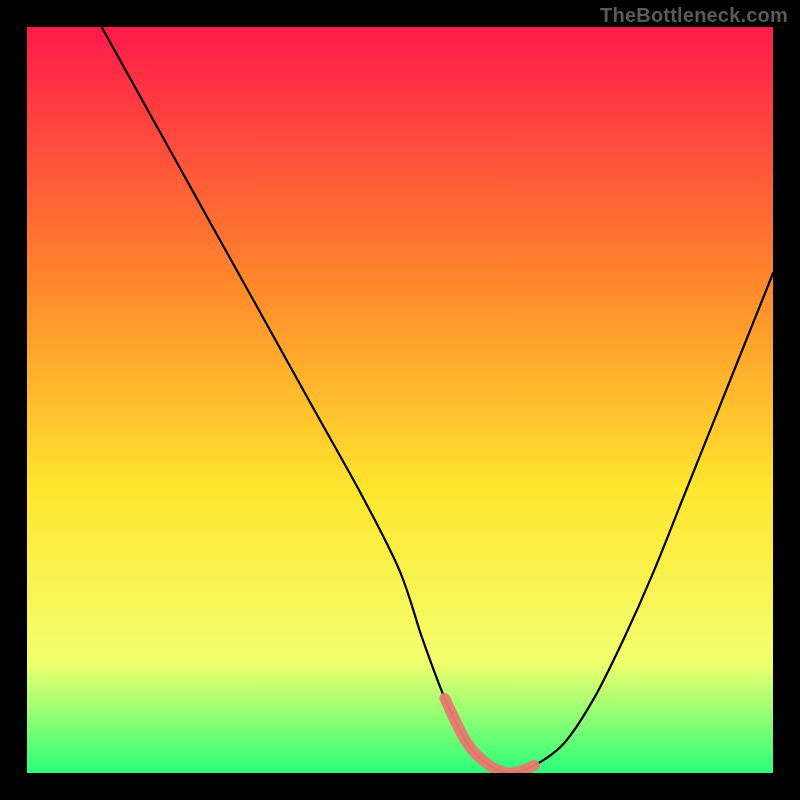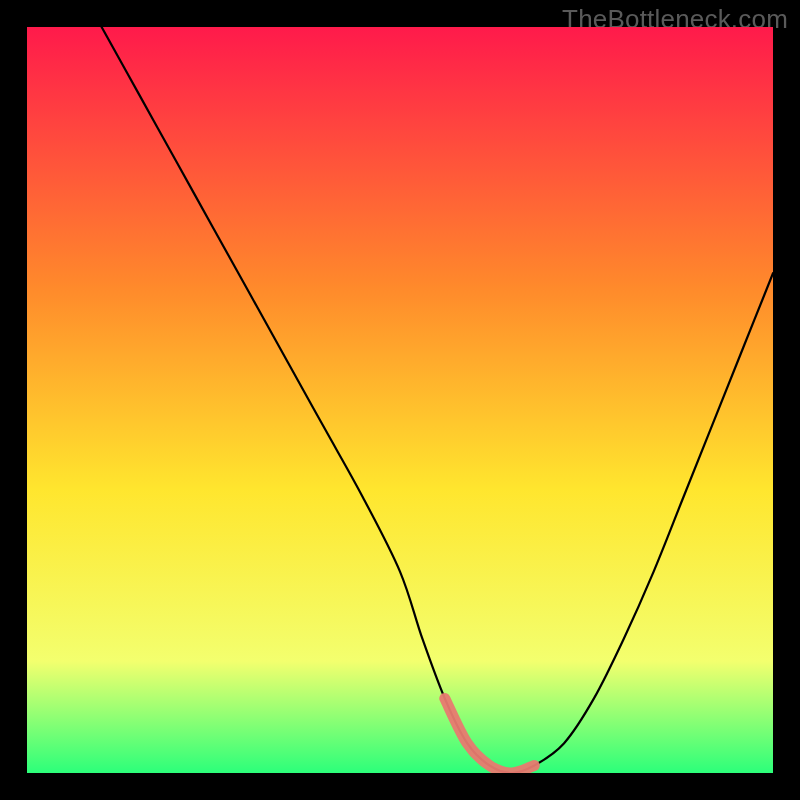--- a/index.html
+++ b/index.html
@@ -17,22 +17,22 @@
     top: 0;
     width: 800px;
     height: 800px;
     background: #000;
   }
   .watermark {
     position: absolute;
     top: 4px;
     right: 12px;
     color: #5a5a5a;
-    font-size: 26px;
-    font-weight: 400;
+    font-size: 20px;
+    font-weight: 700;
     letter-spacing: 0.2px;
   }
   .plot {
     position: absolute;
     left: 27px;
     top: 27px;
     width: 746px;
     height: 746px;
   }
   svg { display: block; }

